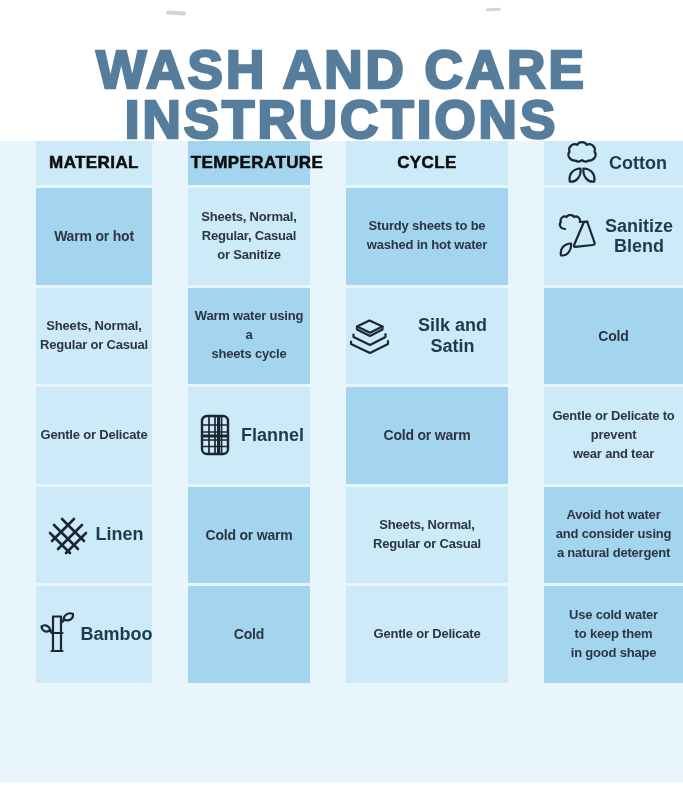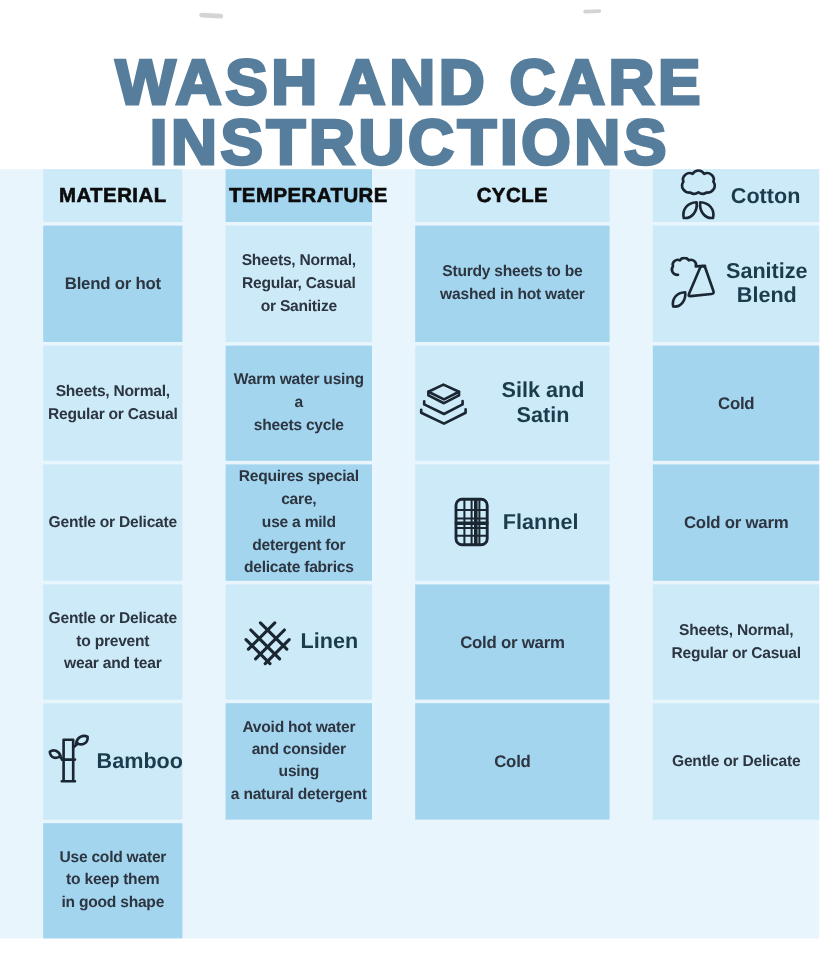--- a/index.html
+++ b/index.html
@@ -60,21 +60,21 @@
     <div class="cell light material">
       <span class="icon">
         <svg width="44" height="46" viewBox="0 0 44 46" fill="none" stroke="#1a2733" stroke-width="2.2" stroke-linecap="round" stroke-linejoin="round">
           <path d="M15.5 20.5 C10 21 6.5 15.5 9.5 11.5 C7.8 6.8 13 2.6 17.2 4.9 C19.5 1.2 24.5 1.2 26.8 4.9 C31 2.6 36.2 6.8 34.5 11.5 C37.5 15.5 34 21 28.5 20.5 C26.5 22 24 21.8 22 20.2 C20 21.8 17.5 22 15.5 20.5 Z"></path>
           <path d="M20.5 28.5 C21.5 36 16.5 42.5 9.8 41.6 C8.2 34.5 13 28.8 20.5 28.5 Z"></path>
           <path d="M23.5 28.5 C22.5 36 27.5 42.5 34.2 41.6 C35.8 34.5 31 28.8 23.5 28.5 Z"></path>
         </svg>
       </span>
       <span class="mat-label">Cotton</span>
     </div>
-    <div class="cell dark body-txt temp">Blend or hot</div>
+    <div class="cell dark body-txt temp">Warm or hot</div>
     <div class="cell light body-txt">Sheets, Normal,
 Regular, Casual
 or Sanitize</div>
     <div class="cell dark body-txt">Sturdy sheets to be
 washed in hot water</div>
 
     <div class="cell light material">
       <span class="icon">
         <svg width="46" height="44" viewBox="0 0 46 44" fill="none" stroke="#1a2733" stroke-width="2.2" stroke-linecap="round" stroke-linejoin="round">
           <path d="M11 15 C6.8 15.3 4.5 11 6.8 8 C5.6 4.4 9.5 1.3 12.6 3 C14.4 .2 18.2 .2 20 3 C23.1 1.3 27 4.4 25.8 8 L33.5 7.5"></path>
@@ -96,23 +96,20 @@
           <path d="M11 11.5 L23.5 5.5 L36.5 11.5 L24 17.8 Z"></path>
           <path d="M11 11.5 L11 14.5 L24 21 L36.5 14.5 L36.5 11.5"></path>
           <path d="M7.5 19.5 L7.5 22 L24 30 L39.5 22 L39.5 19.2"></path>
           <path d="M5 26.5 L5 29 L24 38 L42 29 L42 26.2"></path>
         </svg>
       </span>
       <span class="mat-label">Silk and Satin</span>
     </div>
     <div class="cell dark body-txt temp">Cold</div>
     <div class="cell light body-txt">Gentle or Delicate</div>
-    <div class="cell dark body-txt">Requires special care,
-use a mild detergent for
-delicate fabrics</div>
 
     <div class="cell light material">
       <span class="icon">
         <svg width="42" height="46" viewBox="0 0 42 46" fill="none" stroke="#1a2733" stroke-width="2.4" stroke-linecap="round" stroke-linejoin="round">
           <rect x="8" y="4" width="26" height="38" rx="5"></rect>
           <path d="M15 4.5 V41.5 M21 4 V42 M27.5 4.5 V41.5" stroke-width="1.7"></path>
           <path d="M8.5 13 H33.5 M8 20 H34 M8.5 28 H33.5 M8 34.5 H34" stroke-width="1.7"></path>
           <path d="M24.5 4.5 V41.5 M8.3 24 H33.7" stroke-width="3"></path>
         </svg>
       </span>
@@ -127,36 +124,36 @@
         <svg width="46" height="46" viewBox="0 0 46 46" fill="none" stroke="#1a2733" stroke-width="2.6" stroke-linecap="round">
           <path d="M7 29 L29 7 M13 37 L37 13 M21 41 L41 21"></path>
           <path d="M17 7 L39 29 M9 13 L33 37 M5 21 L25 41"></path>
         </svg>
       </span>
       <span class="mat-label">Linen</span>
     </div>
     <div class="cell dark body-txt temp">Cold or warm</div>
     <div class="cell light body-txt">Sheets, Normal,
 Regular or Casual</div>
+    <div class="cell dark body-txt">Avoid hot water
+and consider using
+a natural detergent</div>
+
     <div class="cell light material">
       <span class="icon">
         <svg width="40" height="46" viewBox="0 0 40 46" fill="none" stroke="#1a2733" stroke-width="2.2" stroke-linecap="round" stroke-linejoin="round">
           <path d="M17 5.5 H25 M17 5.5 V20.5 M25 5.5 V20.5 M15.5 22 H26.5 M17 23.5 V38.5 M25 23.5 V38.5 M15.5 40 H26.5"></path>
           <path d="M27.5 8.5 C28 3.5 33 1 37 3 C37.5 8 33 10.8 27.5 8.5 Z"></path>
           <path d="M25 12 L29 8.5"></path>
           <path d="M14.5 19 C13 14.5 8.5 13 5.5 15.5 C6 20.5 10.5 22 14.5 19 Z"></path>
           <path d="M17 22 L13.5 19.5"></path>
         </svg>
       </span>
       <span class="mat-label">Bamboo</span>
     </div>
-
-    <div class="cell dark body-txt">Avoid hot water
-and consider using
-a natural detergent</div>
     <div class="cell dark body-txt temp">Cold</div>
     <div class="cell light body-txt">Gentle or Delicate</div>
     <div class="cell dark body-txt">Use cold water
 to keep them
 in good shape</div>
 
   </div>
 </div>
 
 </body></html>

